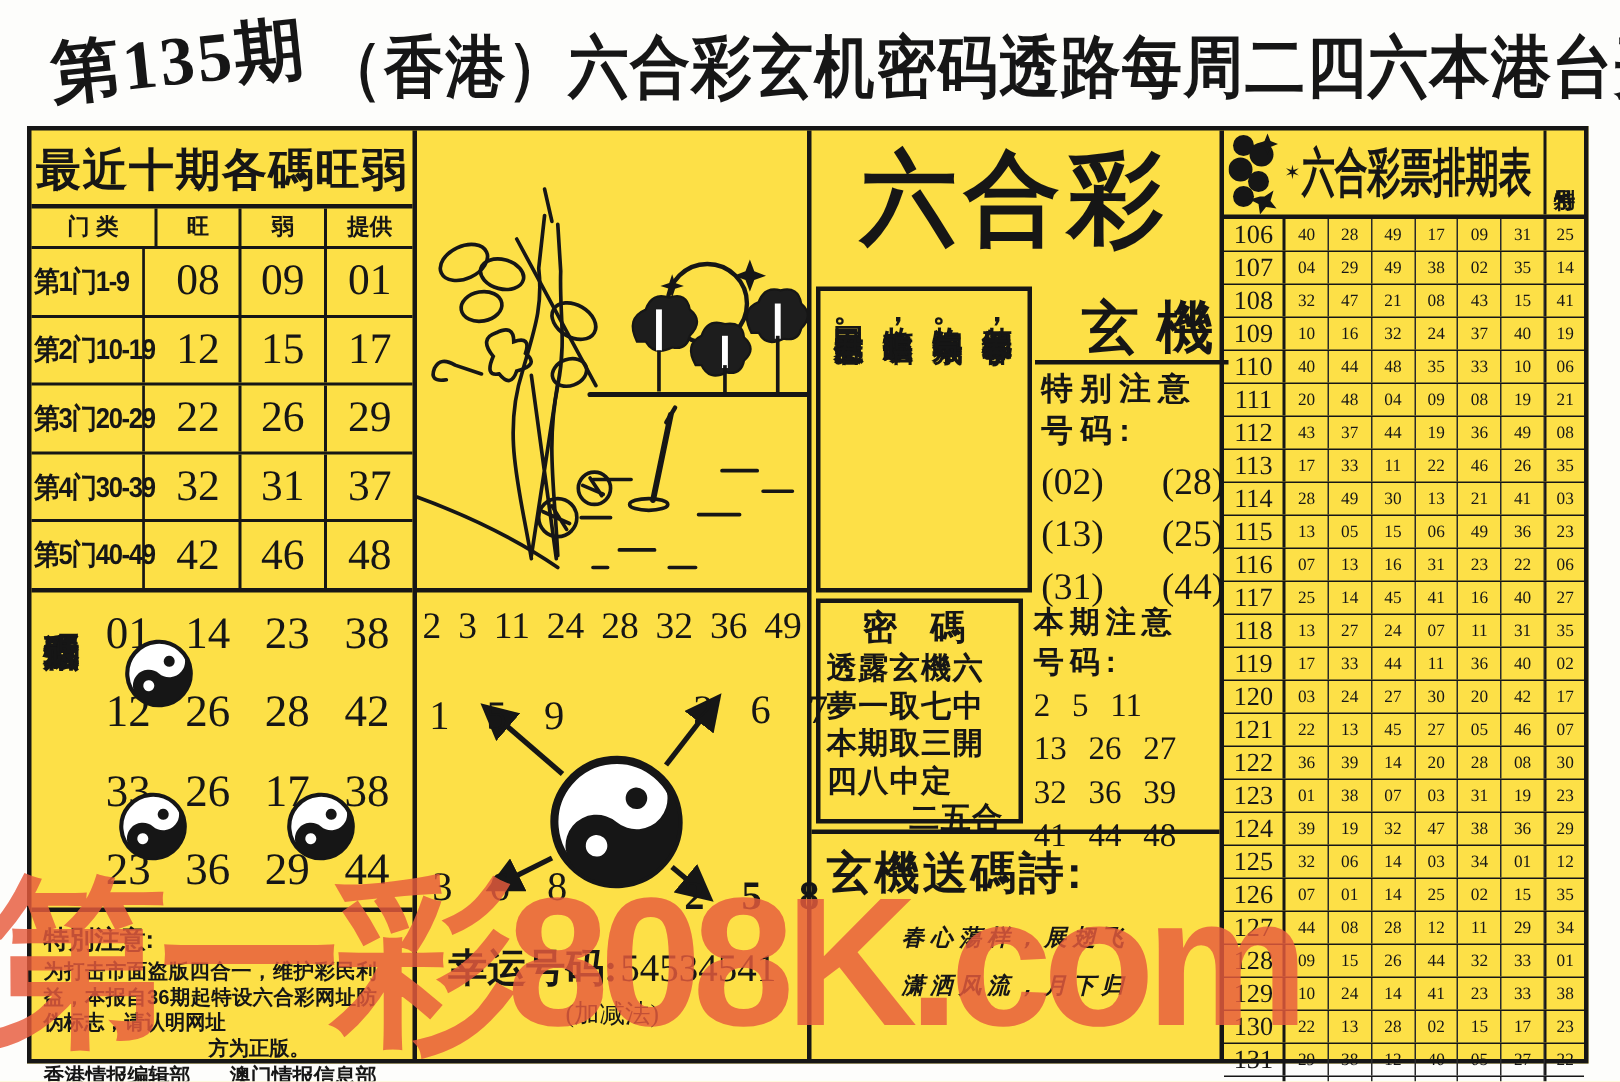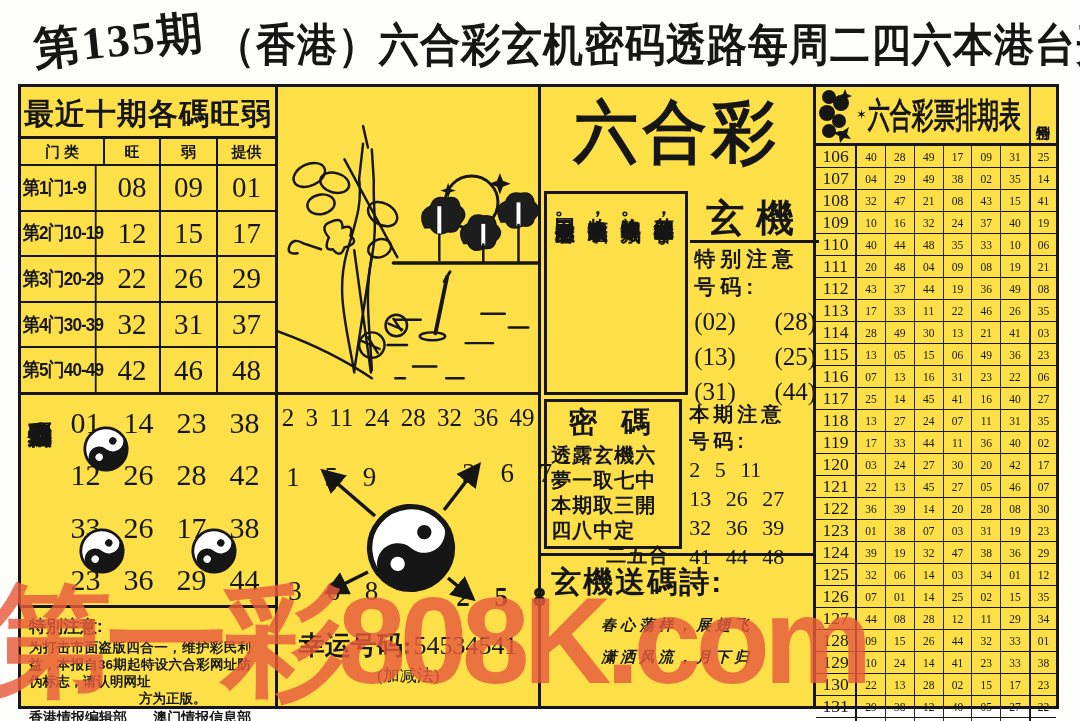--- a/index.html
+++ b/index.html
@@ -84,31 +84,31 @@
   .luckynote { position:absolute; top:266px; width:100%; text-align:center; font-size:17px; }
 
   
   .logo-main { position:absolute; top:0px; left:0; width:100%; text-align:center; font-size:64px;
                font-weight:900; letter-spacing:5px; font-family:"Liberation Sans","DejaVu Sans",sans-serif;
                transform:scaleY(1.05); transform-origin:top; }
   .poembox { position:absolute; left:3px; top:104px; width:144px; height:204px; border:3px solid #161616;
              writing-mode:vertical-rl; text-orientation:upright; padding:8px 5px;
              font-size:20px; font-weight:700; }
   .poem-col { line-height:33px; letter-spacing:1px; }
-  .logo-sub { position:absolute; left:153px; top:106px; width:124px; text-align:center; font-size:38px;
+  .logo-sub { position:absolute; left:168px; top:106px; width:124px; text-align:center; font-size:38px;
               font-weight:900; letter-spacing:12px; font-family:"Liberation Sans","DejaVu Sans",sans-serif;
               white-space:nowrap; }
   .sub-rule { position:absolute; left:149px; top:153px; width:129px; border-bottom:3px solid #161616; }
   .special-note { position:absolute; left:153px; top:158px; width:122px; }
   .sn-t { font-size:21px; font-weight:900; letter-spacing:5px;
           font-family:"Liberation Sans","DejaVu Sans",sans-serif; }
   .sn-row { display:flex; justify-content:space-between; font-size:25px; margin-top:7px; }
   .pwdbox { position:absolute; left:3px; top:312px; width:138px; height:150px; border:3px solid #161616;
             padding:1px 4px; font-family:"Liberation Sans","DejaVu Sans",sans-serif; }
-  .pwd-title { text-align:center; font-size:29px; font-weight:900; letter-spacing:8px; }
+  .pwd-title { text-align:center; font-size:23px; font-weight:900; letter-spacing:8px; }
   .pwd-line { font-size:20px; font-weight:900; line-height:25px; letter-spacing:1px; white-space:nowrap; }
   .pwd-line:last-child { text-align:right; padding-right:6px; }
   .thisissue { position:absolute; left:148px; top:314px; width:128px; }
   .ti-t { font-size:20px; font-weight:900; letter-spacing:4px;
           font-family:"Liberation Sans","DejaVu Sans",sans-serif; }
   .ti-line { font-size:22px; line-height:29px; word-spacing:9px; white-space:nowrap; }
   .codepoem { position:absolute; left:0; right:0; top:466px; bottom:0; border-top:3px solid #161616;
               padding:6px 10px; }
   .cp-title { font-size:30px; font-weight:900; letter-spacing:2px;
               font-family:"Liberation Sans","DejaVu Sans",sans-serif; }

